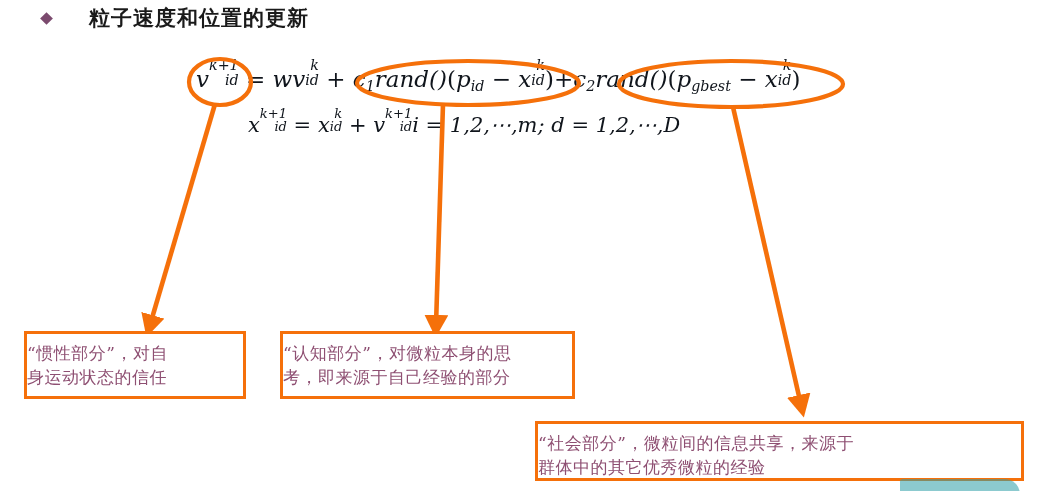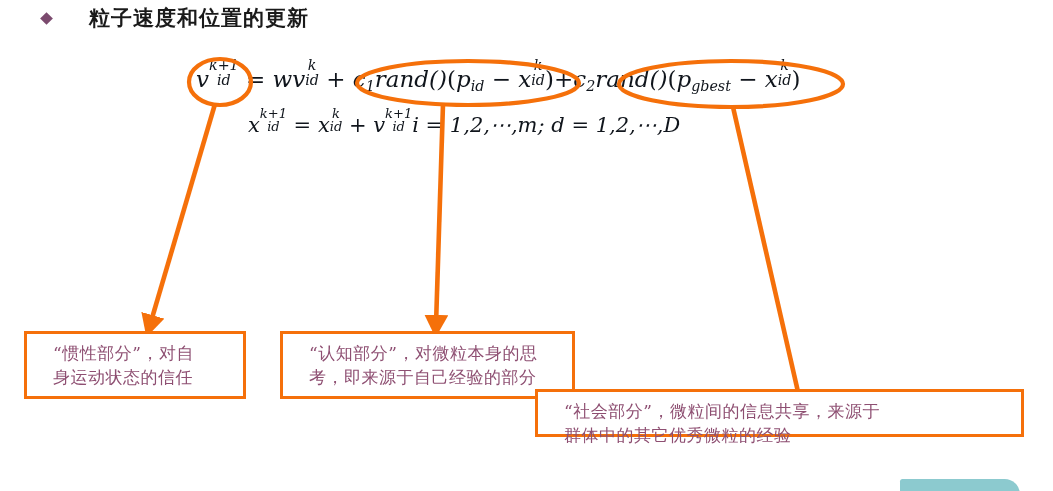--- a/index.html
+++ b/index.html
@@ -66,21 +66,21 @@
   .formula sub { vertical-align: -0.28em; }
   .op { font-style: normal; }
   .num { font-style: normal; }
 
   
   .ss {
     display: inline-block;
     vertical-align: baseline;
     font-size: 0.62em;
     line-height: 0.95;
-    text-align: center;
+    text-align: right;
     position: relative;
     top: -0.18em;
   }
   .ss .up { display: block; }
   .ss .dn { display: block; position: relative; top: 0.05em;}
 
   
   #overlay {
     position: absolute;
     left: 0;
@@ -93,41 +93,41 @@
   
   .callout {
     position: absolute;
     box-sizing: border-box;
     border: 3px solid #F5700A;
     background: #ffffff;
     color: #8E4F72;
     font-family: "DejaVu Serif", "Liberation Serif", serif;
     font-size: 17px;
     line-height: 1.42;
-    padding: 7px 9px 6px 26px;
+    padding: 7px 9px 6px 0;
     white-space: pre-line;
     letter-spacing: 0.5px;
   }
   #callout-inertia {
     left: 24px;
     top: 331px;
     width: 222px;
     height: 68px;
   }
   #callout-cognitive {
     left: 280px;
     top: 331px;
     width: 295px;
     height: 68px;
   }
   #callout-social {
     left: 535px;
-    top: 389px;
+    top: 421px;
     width: 489px;
-    height: 48px;
+    height: 60px;
   }
 
   #teal-deco {
     position: absolute;
     left: 900px;
     top: 479px;
     width: 120px;
     height: 18px;
     background: #2E9FA8;
     opacity: 0.55;

